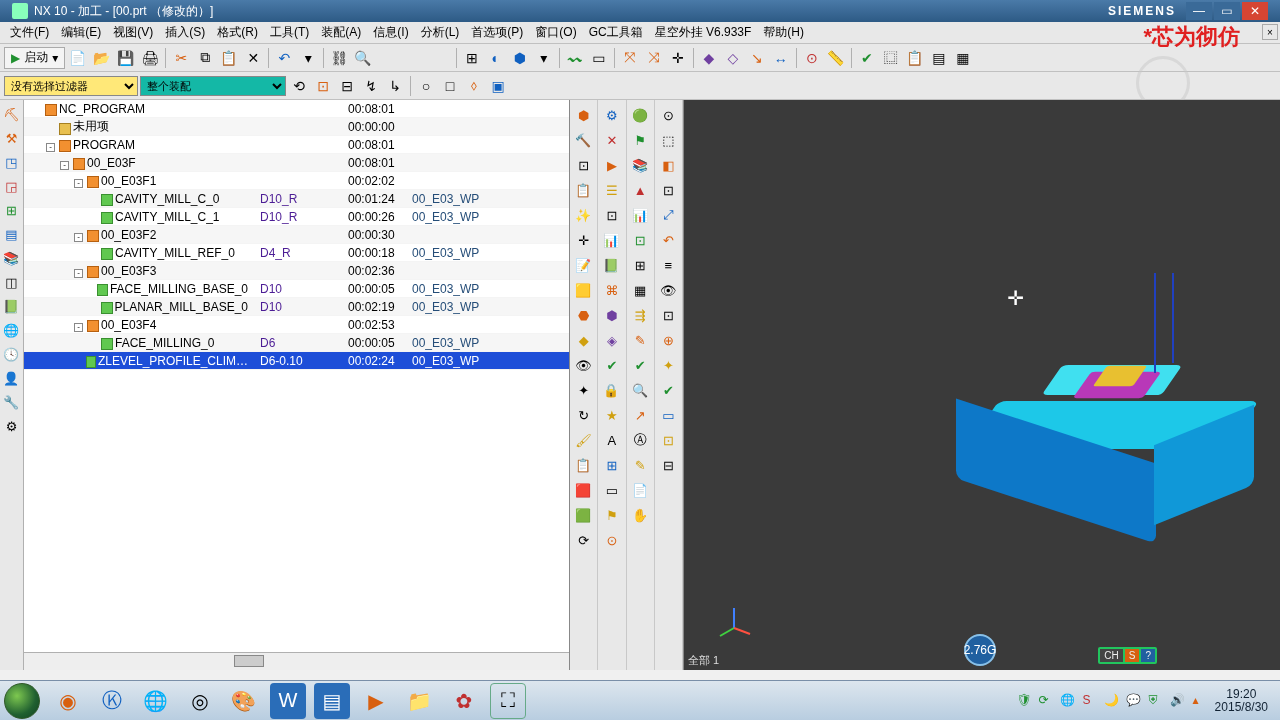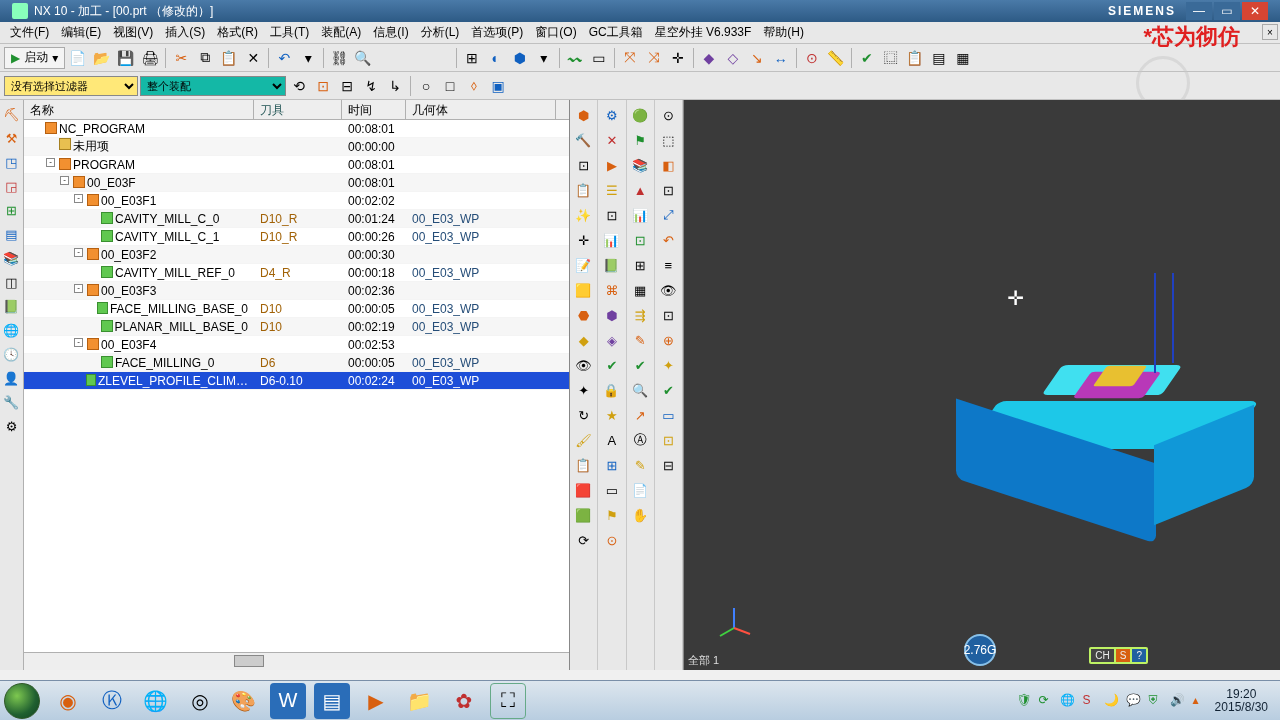--- a/index.html
+++ b/index.html
@@ -42,22 +42,22 @@
 .navheader .pin{margin-left:auto;width:14px;height:14px;border:1px solid #666;}
 .navcols { height:20px; background:#eee; border-bottom:1px solid #b0b0b0; display:flex; }
 .navcols div { border-right:1px solid #b0b0b0; padding:0 6px; line-height:20px; }
 .c-name{width:230px}.c-tool{width:88px;color:#255}.c-time{width:64px}.c-geo{width:150px}
 .navtree { flex:1; overflow:auto; background:#fff; }
 .row { display:flex; height:18px; align-items:center; border-bottom:1px solid #f4f4f4; }
 .row:nth-child(even){background:#f6f6f6}
 .row.sel { background:#1d4ed8; color:#fff; }
 .row.sel .cell{color:#fff}
 .cell { overflow:hidden; white-space:nowrap; padding:0 6px; }
-.cell.name{width:230px;display:flex;align-items:flex-start;gap:2px}
-.cell.tool{width:88px;color:#a16207}
+.cell.name{width:230px;display:flex;align-items:flex-end;gap:2px}
+.cell.tool{width:88px;color:#4c1d95}
 .cell.time{width:64px}
 .cell.geo{width:150px;color:#254d78}
 .indent{display:inline-block}
 .expander{width:9px;height:9px;border:1px solid #888;display:inline-flex;align-items:center;justify-content:center;font-size:8px;line-height:1;margin-right:2px;background:#fff;color:#000}
 .nico{width:12px;height:12px;display:inline-block}
 .ic-folder{background:#e8c050;border:1px solid #a68020}
 .ic-prog{background:#f29030;border:1px solid #b66010}
 .ic-check{background:#60c850;border:1px solid #3a9030}
 .navfoot{height:18px;background:#eee;border-top:1px solid #b0b0b0;position:relative}
 .navfoot .thumb{position:absolute;left:210px;top:2px;width:30px;height:12px;background:#ccc;border:1px solid #888}
@@ -81,21 +81,21 @@
 .slab .side{position:absolute;width:100px;height:80px;background:#1098d8;top:40px;left:172px;transform:skewY(-22deg);border-radius:0 0 8px 0}
 .feature{position:absolute;top:-30px;left:70px;width:120px;height:90px}
 .feature .ftop{position:absolute;width:120px;height:50px;background:#40e0f0;transform:skewX(-35deg) scaleY(.6);border-radius:6px}
 .feature .inner{position:absolute;top:8px;left:30px;width:70px;height:44px;background:#b838b8;transform:skewX(-35deg) scaleY(.6);border-radius:4px}
 .feature .gold{position:absolute;top:4px;left:48px;width:40px;height:34px;background:#e8c030;transform:skewX(-35deg) scaleY(.6);border-radius:3px}
 .zaxis{position:absolute;top:-112px;left:172px;width:2px;height:100px;background:#2040c0}
 .zaxis2{position:absolute;top:-112px;left:190px;width:2px;height:90px;background:#2040c0}
 
 
 .gauge{position:absolute;bottom:4px;left:280px;width:32px;height:32px;border-radius:50%;background:#2060a0;border:2px solid #88c0e8;color:#fff;font-size:9px;display:flex;align-items:center;justify-content:center}
-.lang-widget{position:absolute;bottom:6px;right:132px;display:flex;gap:2px;align-items:center;background:#bef264;padding:2px;border-radius:2px}
+.lang-widget{position:absolute;bottom:6px;right:123px;display:flex;gap:2px;align-items:center;background:#22c55e;padding:2px;border-radius:2px}
 .lang-widget span{background:#444;color:#eee;padding:1px 4px;font-size:10px}
 
 
 .taskbar { position:absolute; bottom:0; left:0; right:0; height:40px; background:linear-gradient(#dde6ee,#b8cde0); display:flex; align-items:center; padding:0 4px; border-top:1px solid #7a8fa8; }
 .start-orb{width:36px;height:36px;border-radius:50%;background:radial-gradient(circle at 35% 35%,#7ec850,#206030 60%,#104020);border:1px solid #305828;margin-right:6px}
 .tbicon{width:36px;height:36px;border-radius:4px;margin:0 4px;display:flex;align-items:center;justify-content:center;font-size:20px}
 .tray{margin-left:auto;display:flex;align-items:center;gap:6px;padding-right:8px}
 .tray .ti{width:16px;height:16px}
 .clock{text-align:center;font-size:11px;line-height:13px;color:#123}
 
@@ -218,26 +218,20 @@
     <span class="vbtn">◫</span>
     <span class="vbtn c-gr">📗</span>
     <span class="vbtn c-bl">🌐</span>
     <span class="vbtn">🕓</span>
     <span class="vbtn">👤</span>
     <span class="vbtn">🔧</span>
     <span class="vbtn">⚙</span>
   </div>
 
   <div class="navpanel">
-    <div class="navcols">
-      <div class="c-name">名称</div>
-      <div class="c-tool">刀具</div>
-      <div class="c-time">时间</div>
-      <div class="c-geo">几何体</div>
-    </div>
     <div class="navtree" id="navtree">
         <div class="row">
           <div class="cell name">
             <span class="indent" style="width:0px"></span>
             <span style="width:11px;display:inline-block"></span>
             <span class="nico ic-prog"></span>
             <span>NC_PROGRAM</span>
           </div>
           <div class="cell tool"></div>
           <div class="cell time">00:08:01</div>

